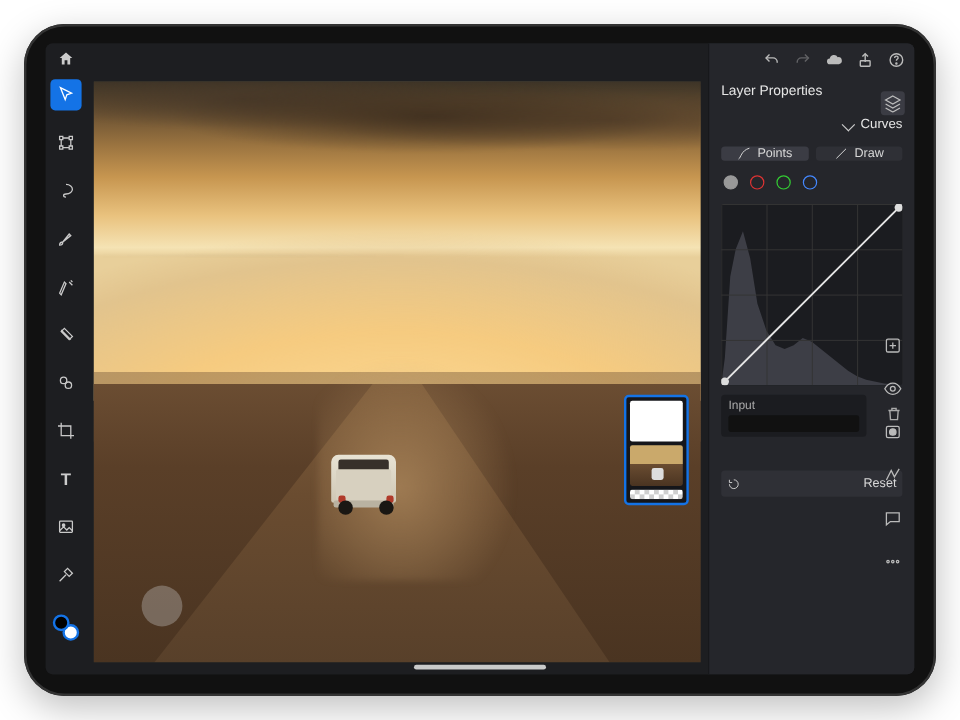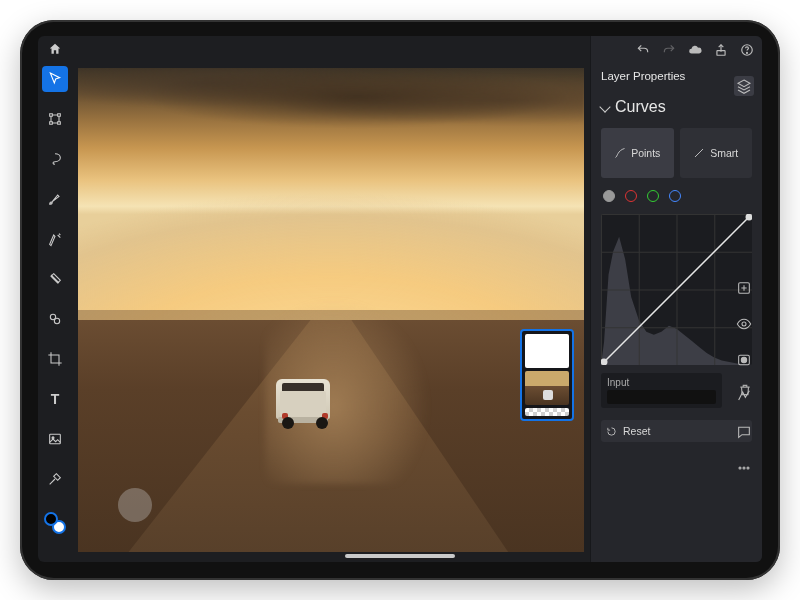--- a/index.html
+++ b/index.html
@@ -224,32 +224,33 @@
     width:18px;height:18px;border-radius:2px;background:#bfbfbf;
     position:relative;
   }
   .curves-icon::after{
     content:""; position:absolute; inset:2px;
     background:
       linear-gradient(135deg, transparent 46%, #333 46%, #333 54%, transparent 54%);
   }
   .section-head {
     display:flex; align-items:center; gap:6px;
-    font-size:16px; color:#e6e6e6; cursor:pointer;
+    font-size:11px; color:#e6e6e6; cursor:pointer;
     padding:4px 0;
+    justify-content:flex-end;
   }
   .section-head.collapsed .chev { transform: rotate(-90deg); }
   .chev { width:8px;height:8px; display:inline-block;
     border-right:1.5px solid #ccc; border-bottom:1.5px solid #ccc;
     transform: rotate(45deg); transition:.1s;
   }
   .tab-row { display:flex; gap:6px; }
   .tab {
     flex:1; display:flex; align-items:center; justify-content:center; gap:5px;
-    padding:19px 0; border-radius:3px; font-size:10.5px;
+    padding:0 0; border-radius:3px; font-size:10.5px;
     background:#2f3036; cursor:pointer;
   }
   .tab.active { background:#3b3c44; }
   .tab svg{width:12px;height:12px;stroke:#ddd;fill:none;stroke-width:1.6}
   .channel-row { display:flex; gap:10px; align-items:center; padding:4px 2px; }
   .ch-dot { width:12px;height:12px;border-radius:50%; border:1.5px solid; cursor:pointer; }
   .ch-dot.grey{border-color:#999;background:#999}
   .ch-dot.red{border-color:#d33}
   .ch-dot.green{border-color:#3c3}
   .ch-dot.blue{border-color:#48f}
@@ -279,23 +280,23 @@
 
   .io-row{display:flex;gap:16px;align-items:center;font-size:10px;color:#aaa}
   .io-row .field{
     flex:1;background:#1b1c20;border-radius:3px;padding:4px 6px;
     display:flex;flex-direction:column;gap:2px;
   }
   .io-row .val{height:14px;background:#111;border-radius:2px}
   .trash{width:14px;color:#aaa;cursor:pointer}
 
   .reset-btn{
-    margin-top:4px;
+    margin-top:20px;
     background:#2f3036;border-radius:3px;padding:5px;
-    display:flex;align-items:center;justify-content:flex-start;gap:6px;
+    display:flex;align-items:center;justify-content:space-between;gap:6px;
     font-size:10.5px;cursor:pointer;
   }
   .reset-btn svg{width:11px;height:11px;stroke:#ccc;fill:none;stroke-width:1.8}
   .rail-ico{width:20px;height:20px;color:#bbb;cursor:pointer;display:flex;align-items:center;justify-content:center}
   .rail-ico svg{width:16px;height:16px;stroke:currentColor;fill:none;stroke-width:1.6}
   
   .right-rail-abs{position:absolute;right:4px;top:0;bottom:0;width:28px;display:flex;flex-direction:column;align-items:center;padding-top:40px;gap:16px;z-index:6}
 
   .home-indicator{
     position:absolute;bottom:4px;left:50%;transform:translateX(-50%);
@@ -452,21 +453,21 @@
         <div class="tab active">
           <svg viewBox="0 0 24 24">
               <path d="M3 21c4-2 4-14 18-18"></path>
             </svg>
           <span>Points</span>
         </div>
         <div class="tab">
           <svg viewBox="0 0 24 24">
               <path d="M4 20L20 4"></path>
             </svg>
-          <span>Smart</span>
+          <span>Draw</span>
         </div>
       </div>
 
       <div class="channel-row">
         <div class="ch-dot grey"></div>
         <div class="ch-dot red"></div>
         <div class="ch-dot green"></div>
         <div class="ch-dot blue"></div>
       </div>
 

